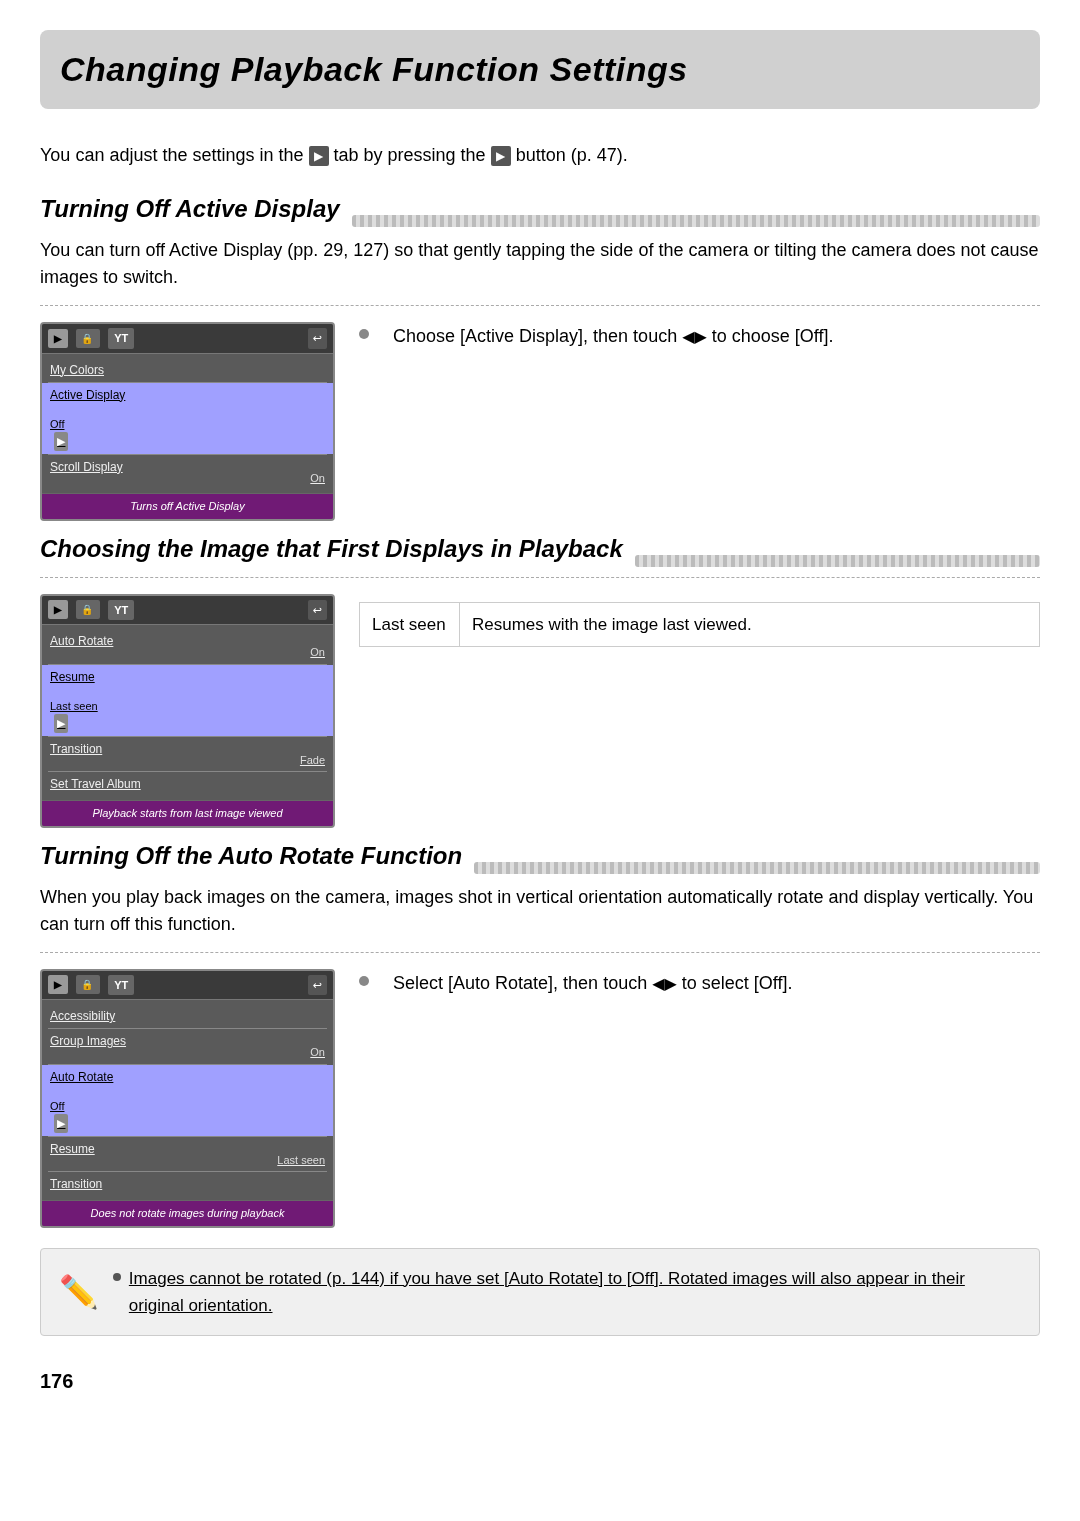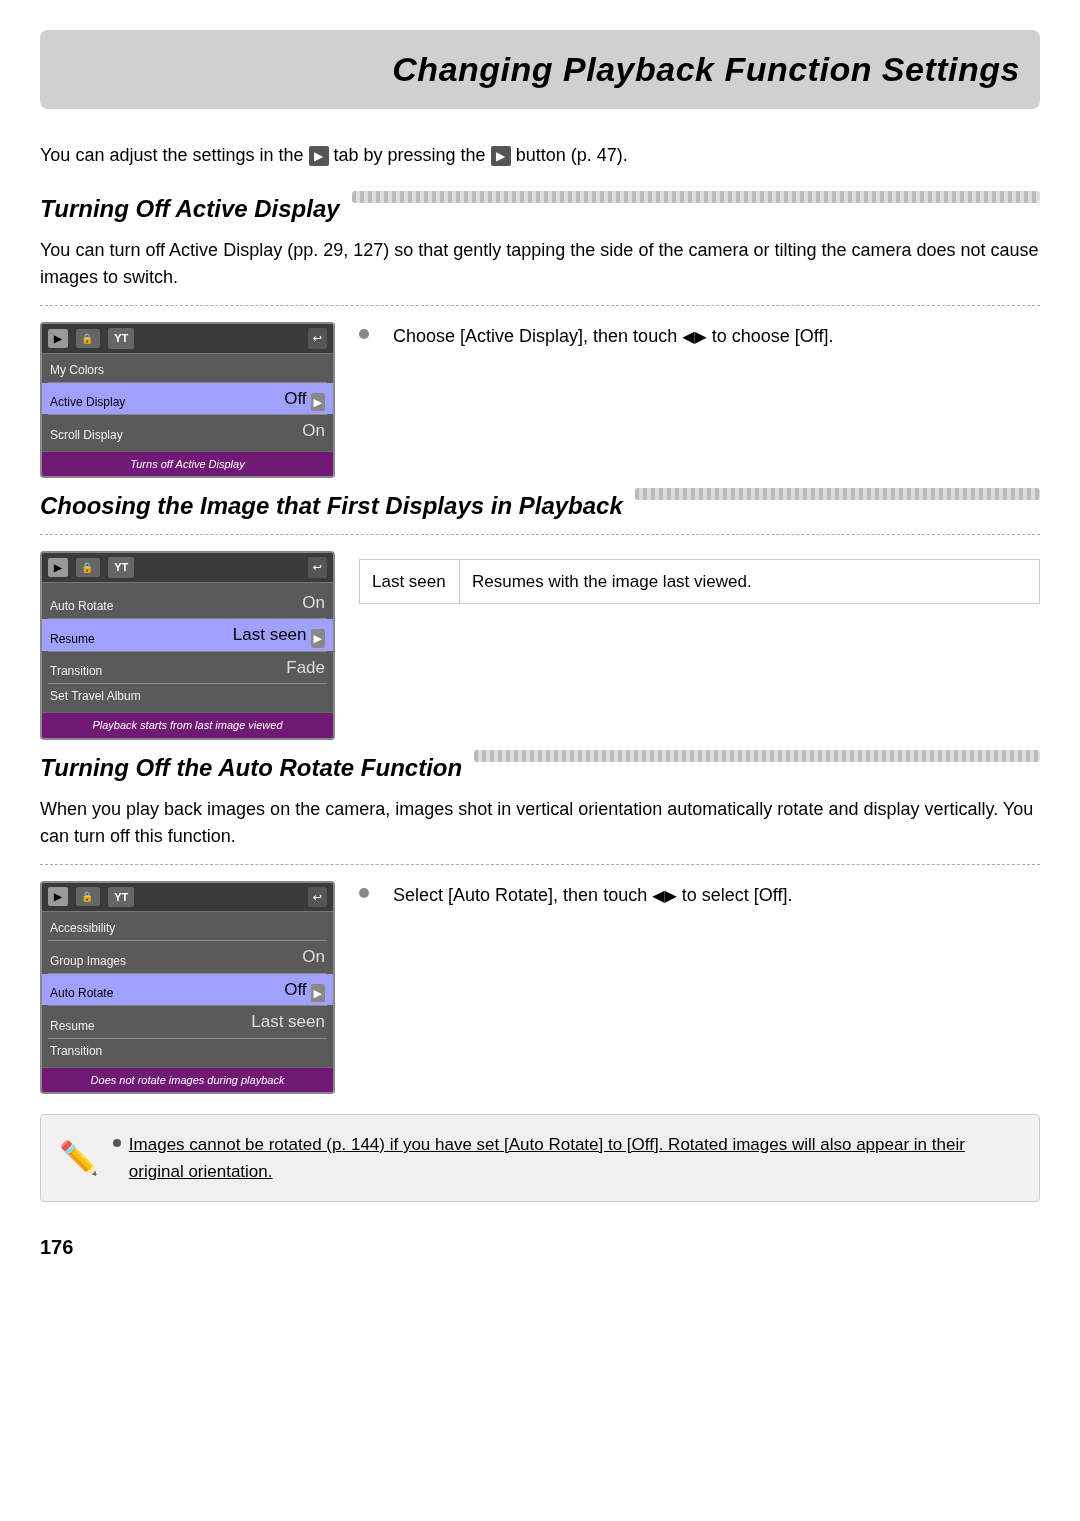--- a/index.html
+++ b/index.html
@@ -19,36 +19,36 @@
       background: #d0d0d0;
       border-radius: 8px;
       padding: 14px 20px;
       margin-bottom: 22px;
     }
     .page-title-box h1 {
       font-size: 34px;
       font-weight: 900;
       font-style: italic;
       color: #000;
-      text-align: right;
+      text-align: left;
       letter-spacing: 0.5px;
     }
 
     
     .intro-text {
       font-size: 18px;
       margin-bottom: 22px;
       line-height: 1.5;
       margin-top: 33px;
     }
 
     
     .section-header {
       display: flex;
-      align-items: flex-start;
+      align-items: flex-end;
       margin-bottom: 10px;
       margin-top: 10px;
     }
     .section-header h2 {
       font-size: 24px;
       font-weight: 900;
       font-style: italic;
       color: #000;
       white-space: nowrap;
       margin-right: 12px;
@@ -131,36 +131,39 @@
       color: #fff;
       font-size: 11px;
       padding: 2px 5px;
       border-radius: 2px;
     }
     .lcd-rows {
       padding: 4px 0;
     }
     .lcd-row {
       display: flex;
-      align-items: flex-end;
+      align-items: flex-start;
       padding: 3px 8px;
       font-size: 12px;
       color: #eee;
       min-height: 20px;
+      text-decoration: underline;
     }
     .lcd-row.selected {
       background: #a0a0ff;
       color: #000;
+      flex-direction: column;
     }
     .lcd-row-label {
       flex: 1;
     }
     .lcd-row-value {
-      font-size: 17px;
+      font-size: 11px;
       color: #ddd;
+      margin-top: 12px;
     }
     .lcd-row.selected .lcd-row-value {
       color: #000;
     }
     .lcd-row-arrow {
       font-size: 11px;
       background: #888;
       padding: 1px 3px;
       border-radius: 2px;
       color: #fff;

